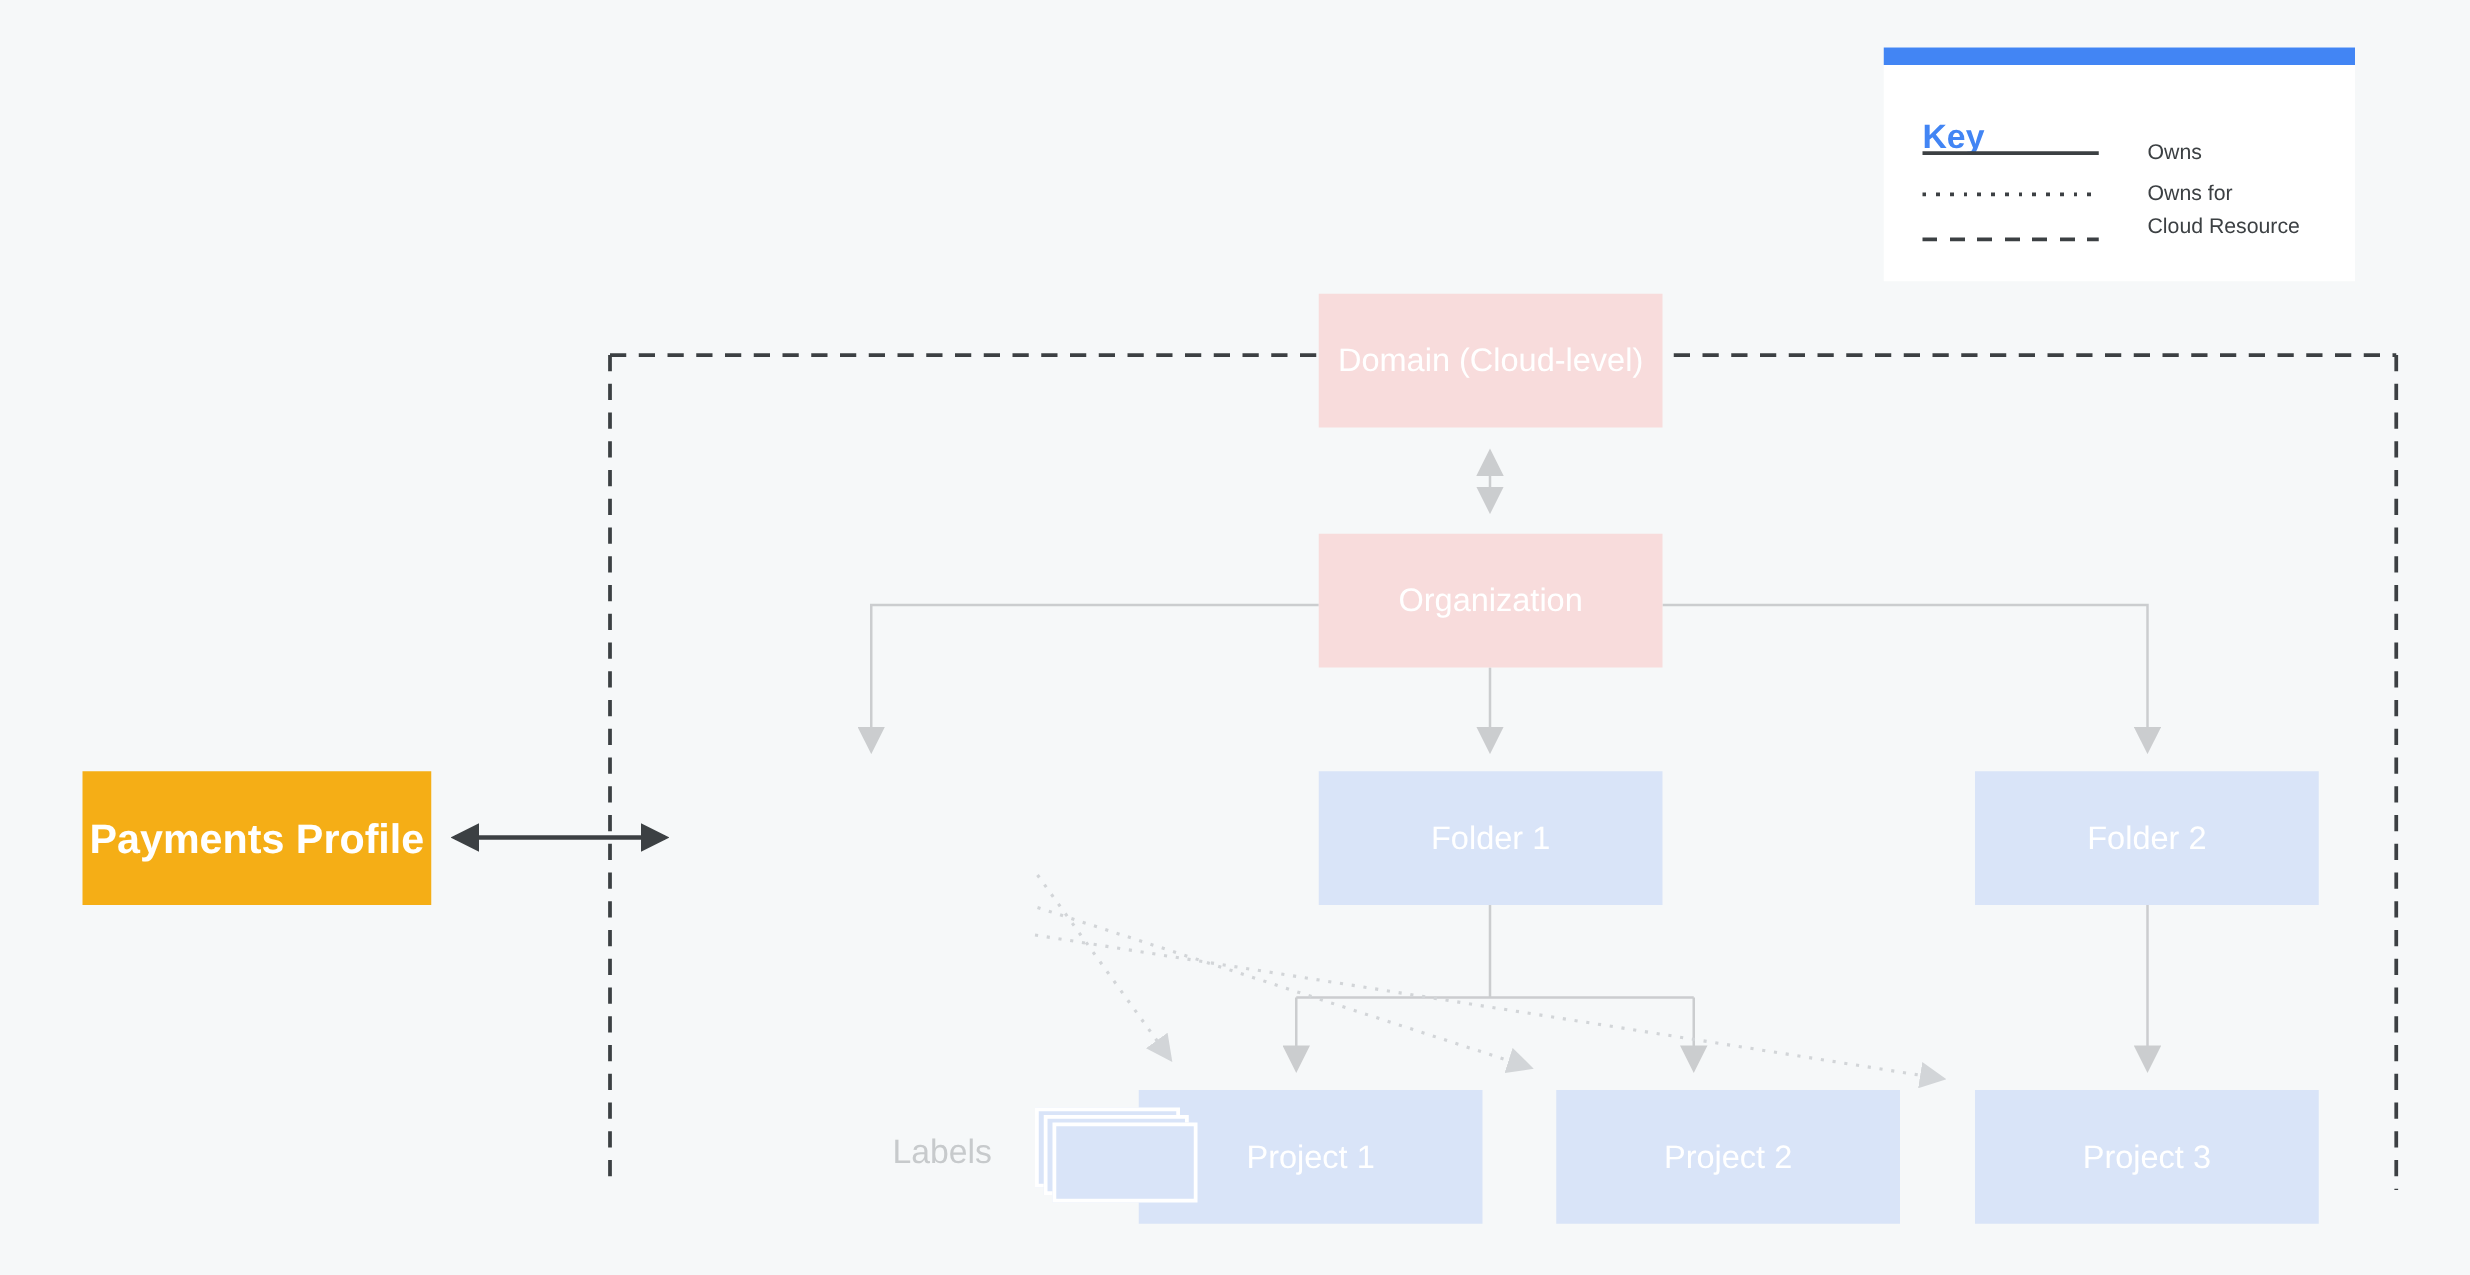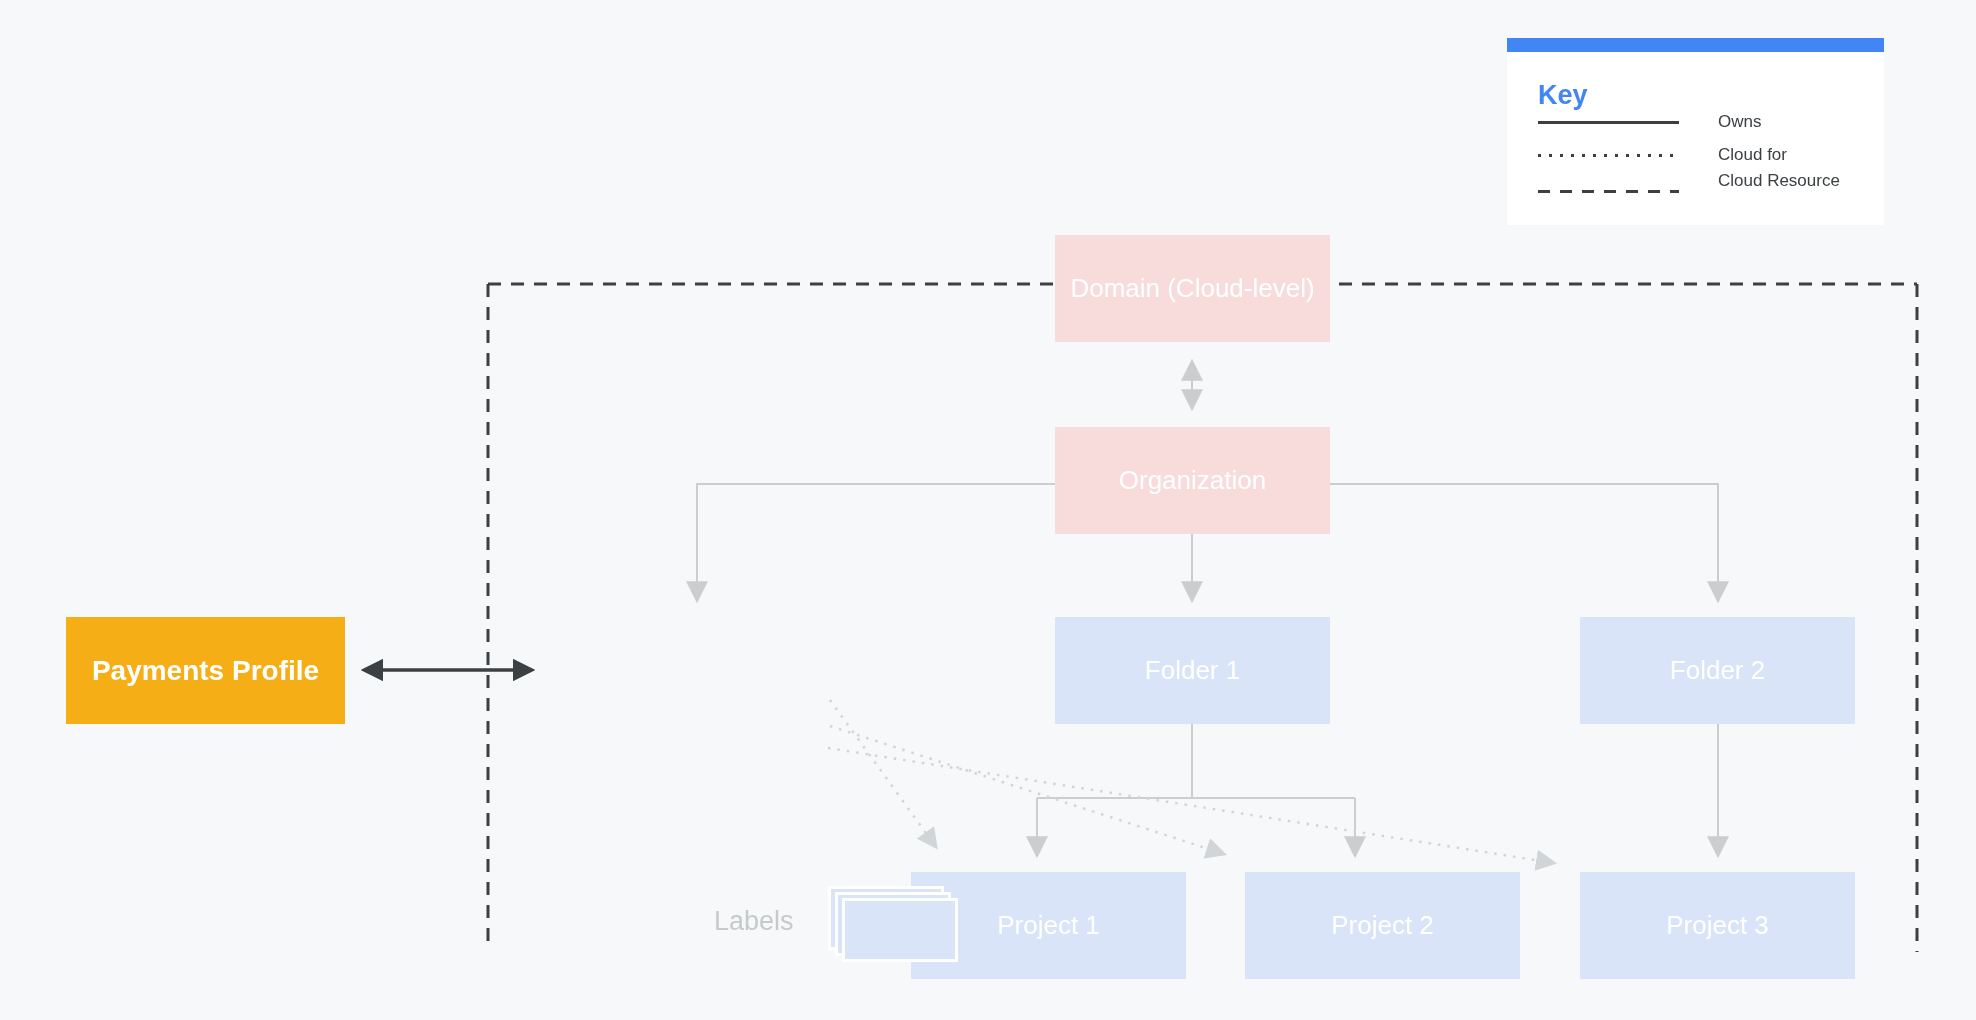--- a/index.html
+++ b/index.html
@@ -17,34 +17,34 @@
   .ln-dark{stroke:var(--dark);stroke-width:3.5;fill:none}
   .ln-dash{stroke:var(--dark);stroke-width:3;fill:none;stroke-dasharray:13 10}
   .ln-dot{stroke:var(--dotted);stroke-width:2.5;fill:none;stroke-dasharray:2.5 7}
   .mk-gray{fill:var(--connector)} .mk-dark{fill:var(--dark)} .mk-dot{fill:var(--dotted)}
 
   .page-title{position:absolute;left:68px;top:186px;z-index:2;font-size:42px;color:var(--title);letter-spacing:.5px}
 
   .node{position:absolute;z-index:2;width:275px;height:107px;display:flex;align-items:center;justify-content:center;
         color:#fff;font-size:26px;white-space:nowrap}
   .node.pink{background:var(--pink)} .node.green{background:var(--green)} .node.blue{background:var(--blue)}
-  .node.yellow{background:var(--yellow);font-weight:bold;font-size:28px}
+  .node.yellow{background:var(--yellow);font-weight:bold;font-size:33px}
   .n-domain{left:1055px;top:235px} .n-org{left:1055px;top:427px}
   .n-billing{left:550px;top:617px} .n-folder1{left:1055px;top:617px} .n-folder2{left:1580px;top:617px}
   .n-p1{left:911px;top:872px} .n-p2{left:1245px;top:872px} .n-p3{left:1580px;top:872px}
   .n-payments{left:66px;top:617px;width:279px}
 
   .labels-note{position:absolute;left:714px;top:906px;z-index:3;font-size:27px;color:var(--muted)}
   .labels-stack{position:absolute;left:828px;top:886px;width:136px;height:82px;z-index:3}
   .labels-stack .card{position:absolute;width:116px;height:64px;background:var(--blue);border:3px solid #fff}
   .labels-stack .c0{left:0;top:0} .labels-stack .c1{left:7px;top:6px} .labels-stack .c2{left:14px;top:12px}
 
   .key-card{position:absolute;left:1507px;top:38px;width:377px;height:187px;background:var(--surface);z-index:4}
   .key-bar{position:absolute;left:0;top:0;width:100%;height:14px;background:var(--key-accent)}
-  .key-title{position:absolute;left:31px;top:42px;font-size:27px;font-weight:bold;color:var(--key-accent)}
+  .key-title{position:absolute;left:31px;top:56px;font-size:27px;font-weight:bold;color:var(--key-accent)}
   .key-sample{position:absolute;left:31px;width:141px;height:3px}
   .key-sample.solid{top:83px;background:var(--dark)}
   .key-sample.dotted{top:116px;background:repeating-linear-gradient(90deg,var(--dark) 0 3px,transparent 3px 11px)}
   .key-sample.dashed{top:152px;background:repeating-linear-gradient(90deg,var(--dark) 0 12px,transparent 12px 22px)}
   .key-label{position:absolute;left:211px;font-size:17px;font-weight:normal;color:var(--dark);line-height:1.18;width:130px}
   .key-label.l0{top:74px} .key-label.l1{top:107px} .key-label.l2{top:133px}
 </style>
 </head>
 <body>
 
@@ -117,17 +117,17 @@
     <div class="card c2"></div>
   </div>
 
   <div class="key-card">
     <div class="key-bar"></div>
     <div class="key-title">Key</div>
     <div class="key-sample solid"></div>
     <div class="key-sample dotted"></div>
     <div class="key-sample dashed"></div>
     <div class="key-label l0">Owns</div>
-    <div class="key-label l1">Cloud for</div>
+    <div class="key-label l1">Owns for</div>
     <div class="key-label l2">Cloud Resource</div>
   </div>
 
 </div>
 
 </body></html>

